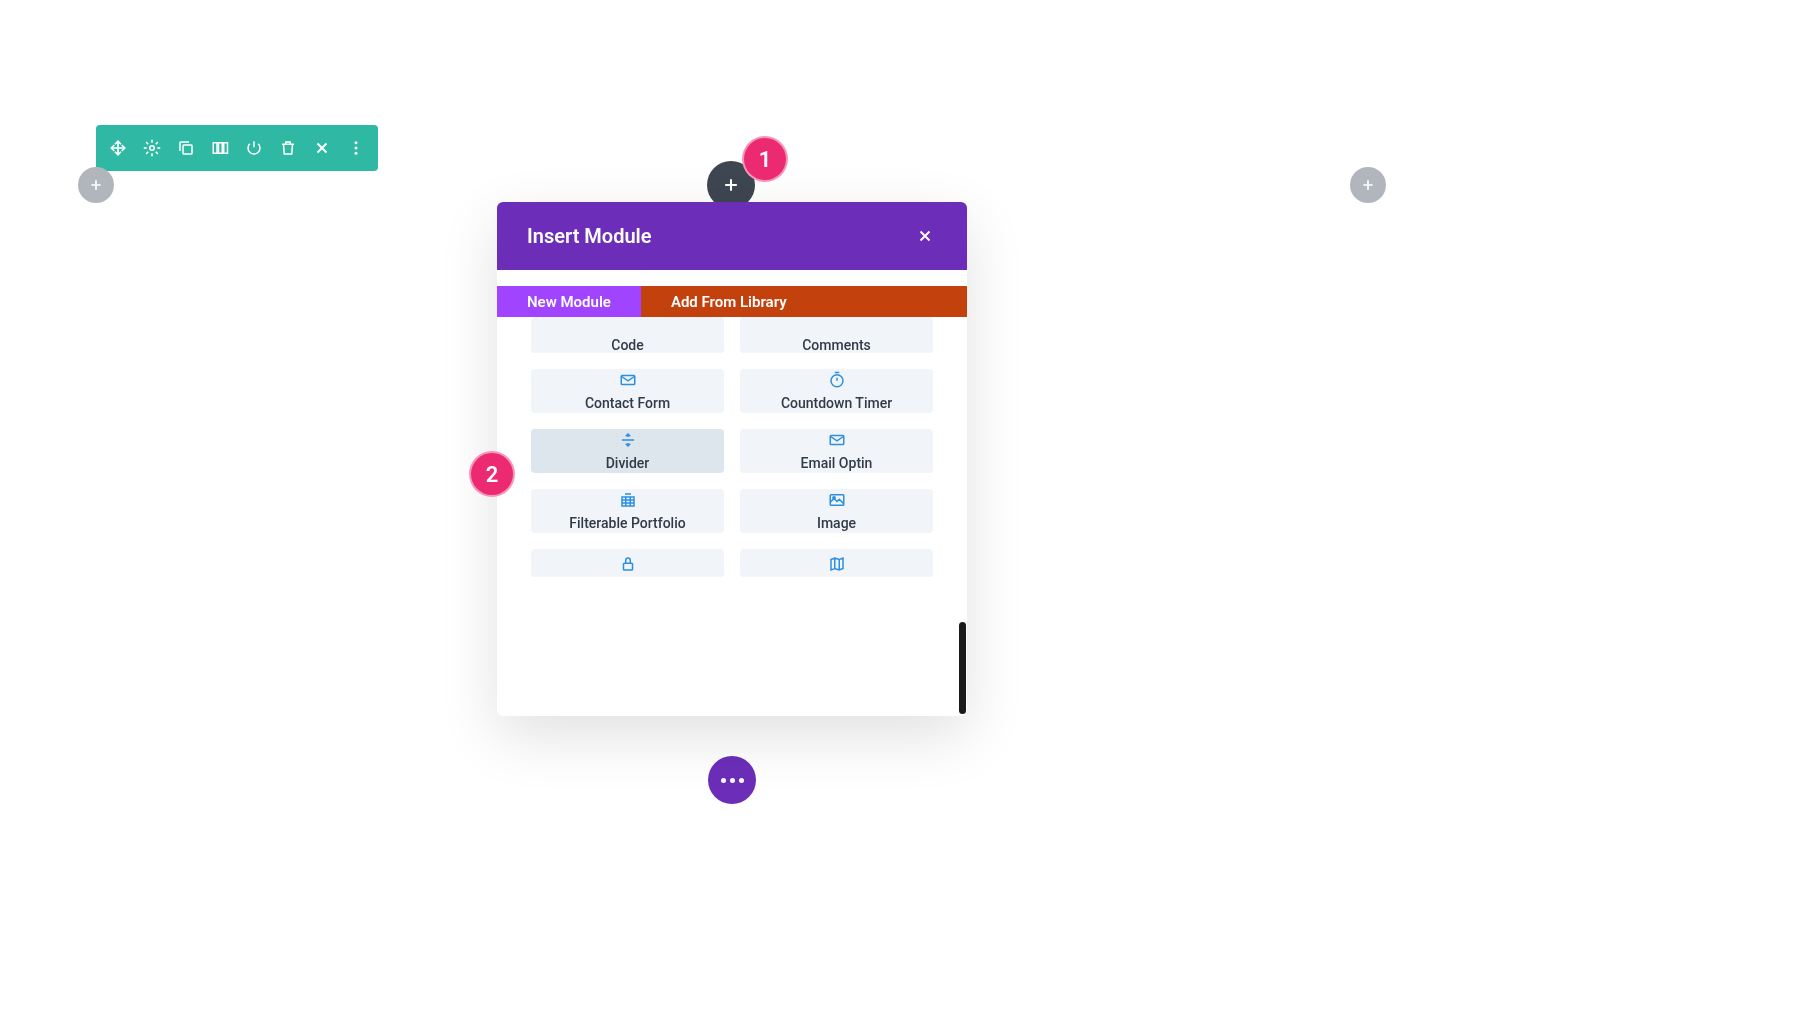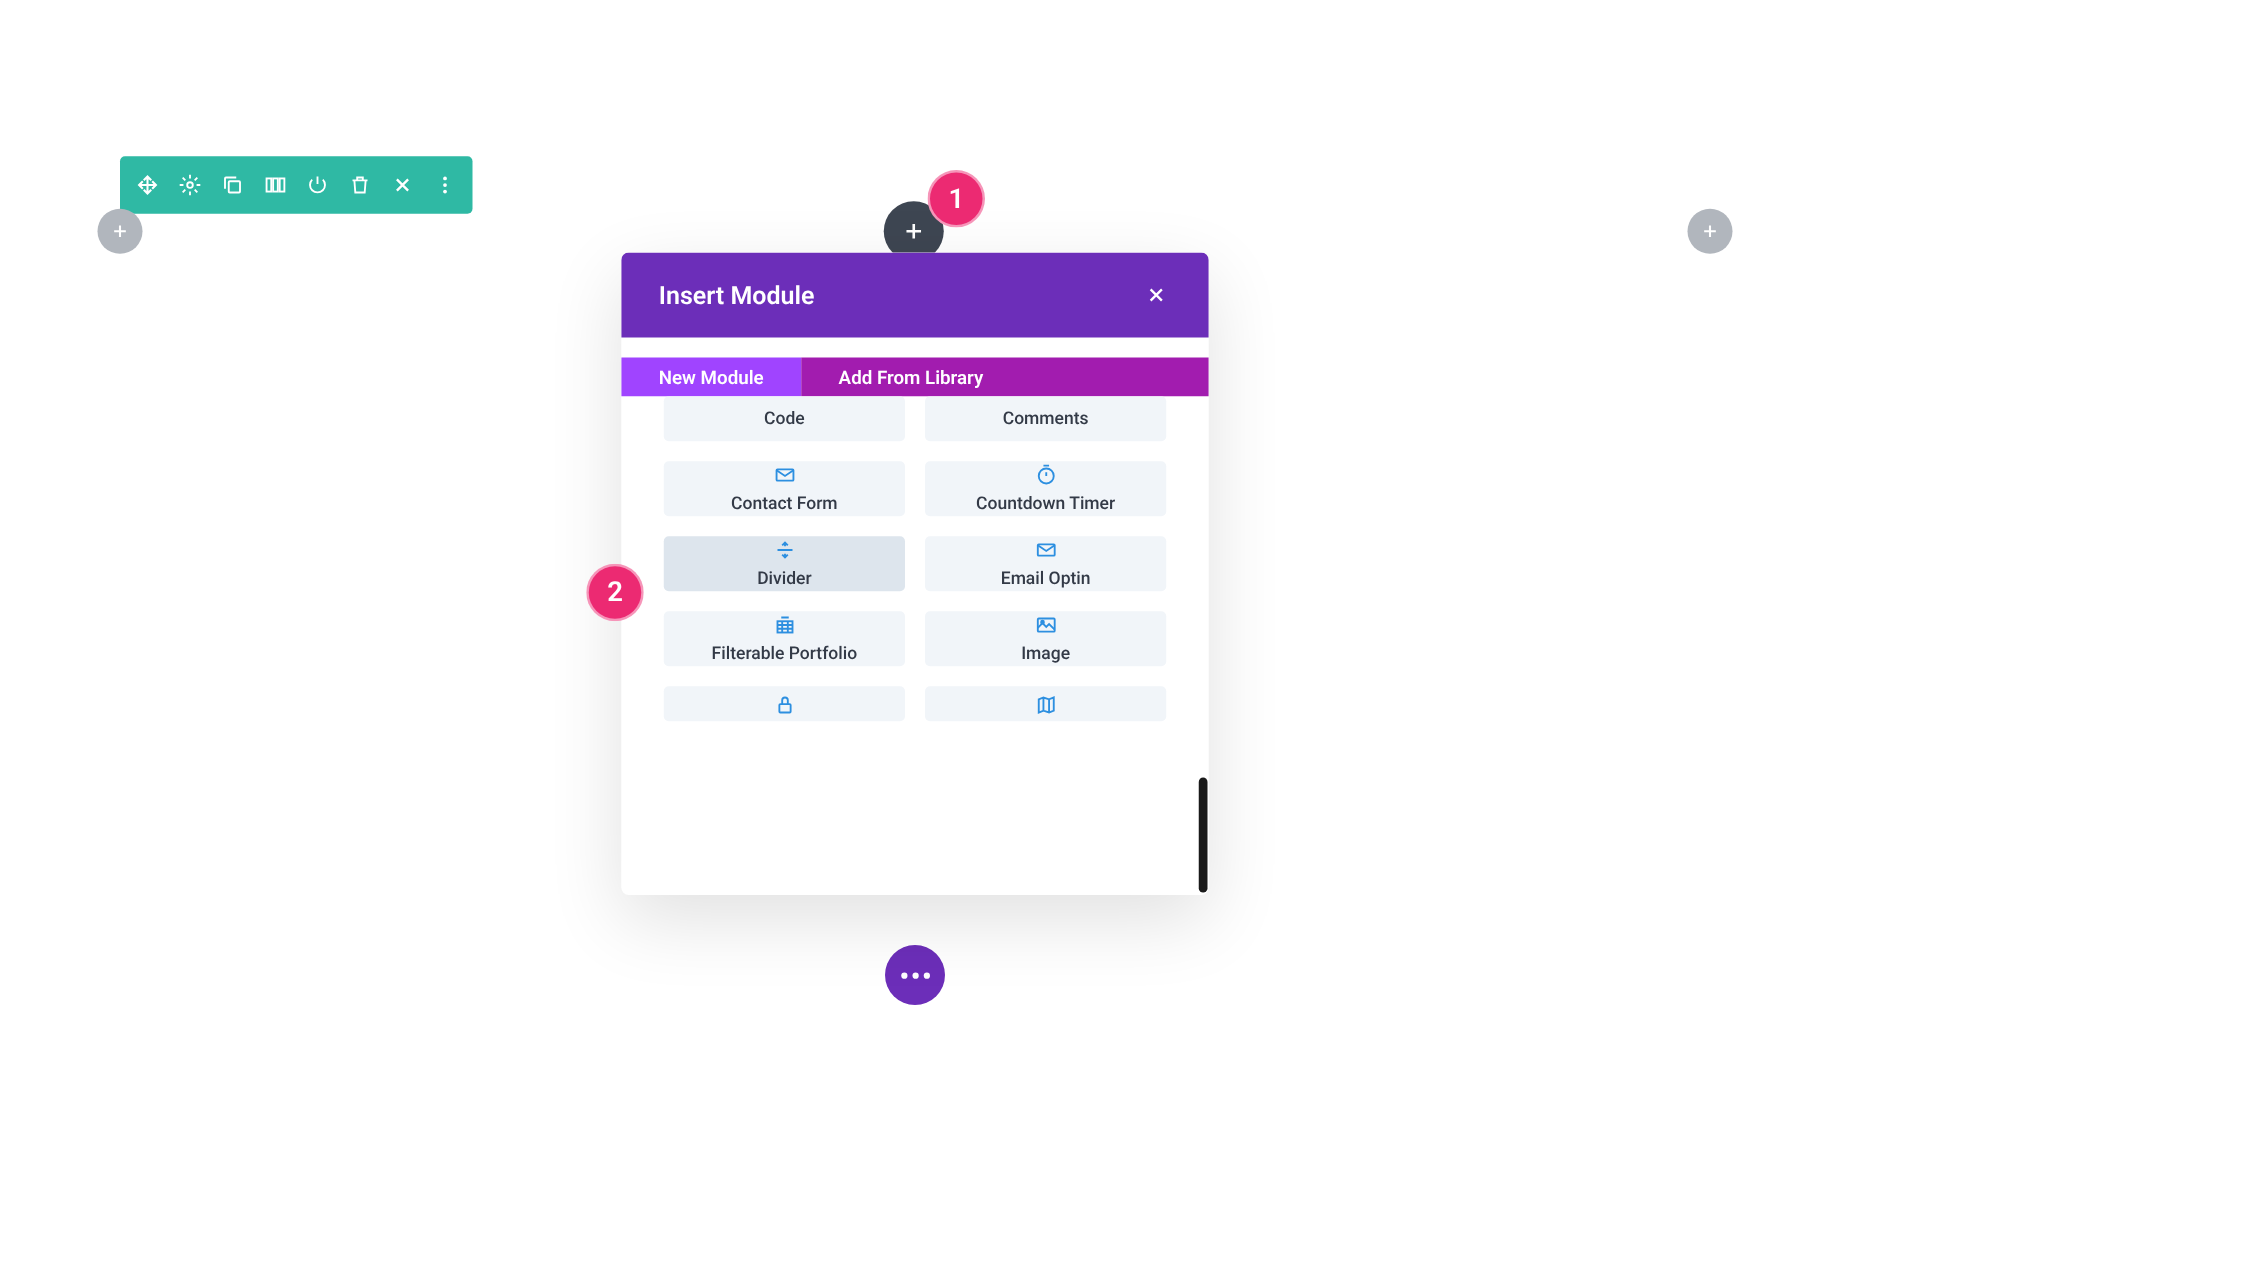--- a/index.html
+++ b/index.html
@@ -135,21 +135,21 @@
       padding: 5px 30px;
       display: flex;
       align-items: center;
       color: #fff;
       font-size: 15px;
       font-weight: 600;
       cursor: pointer;
       margin-top: 16px;
     }
     .modal-tab.active { background: #a044ff; }
-    .modal-tab.inactive { background: #a21caf; flex: 1; }
+    .modal-tab.inactive { background: #c2410c; flex: 1; }
 
     .modal-body {
       height: 399px;
       overflow-y: auto;
       padding: 0 34px 20px 34px;
       position: relative;
     }
     .modal-body::-webkit-scrollbar { width: 0; }
     .module-grid {
       display: grid;
@@ -165,21 +165,20 @@
       flex-direction: column;
       align-items: center;
       justify-content: center;
       gap: 6px;
       cursor: pointer;
       transition: background 0.15s;
     }
     .module-item.partial-top {
       height: 36px;
       justify-content: flex-end;
-      padding-bottom: 10px;
     }
     .module-item.partial-bottom {
       height: 28px;
       justify-content: flex-start;
       padding-top: 6px;
     }
     .module-item.highlighted { background: #dde5ed; }
     .module-item .mod-icon {
       color: #2d8fe0;
       width: 18px;

